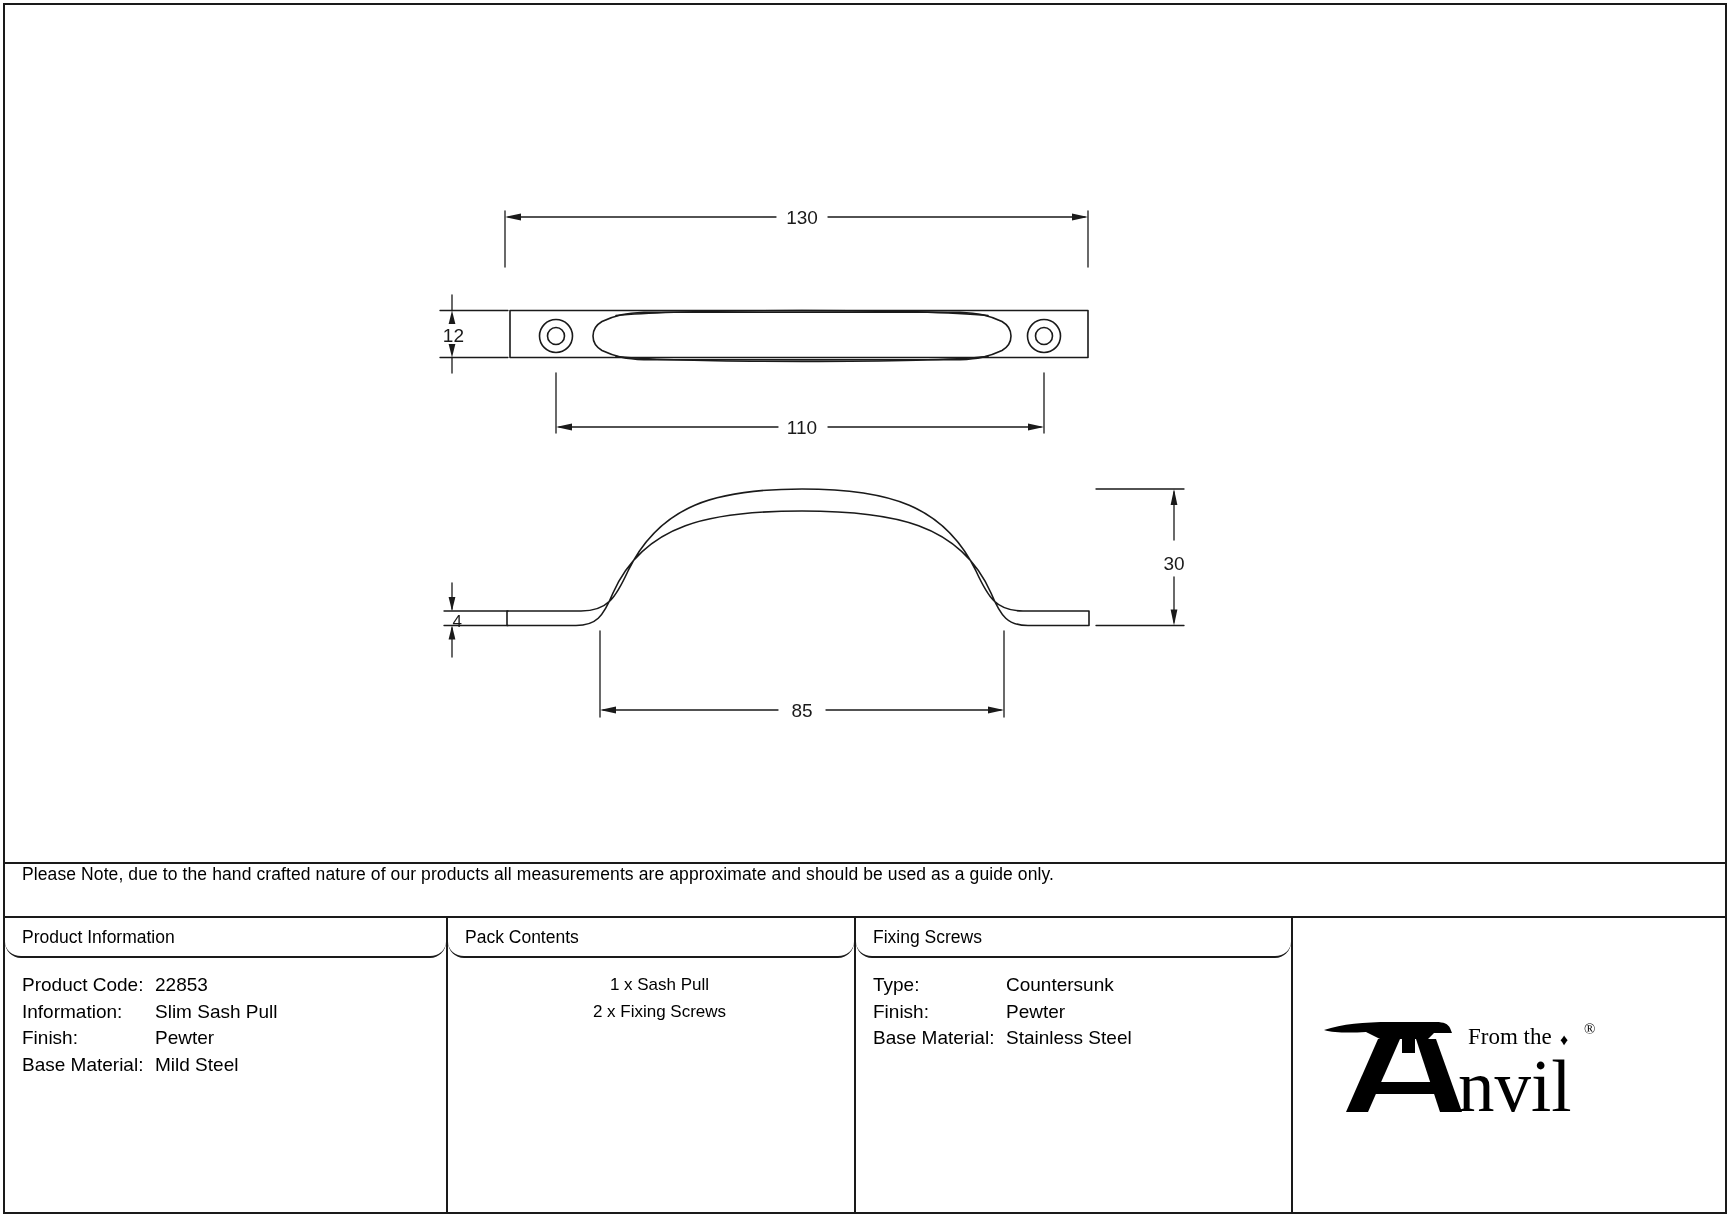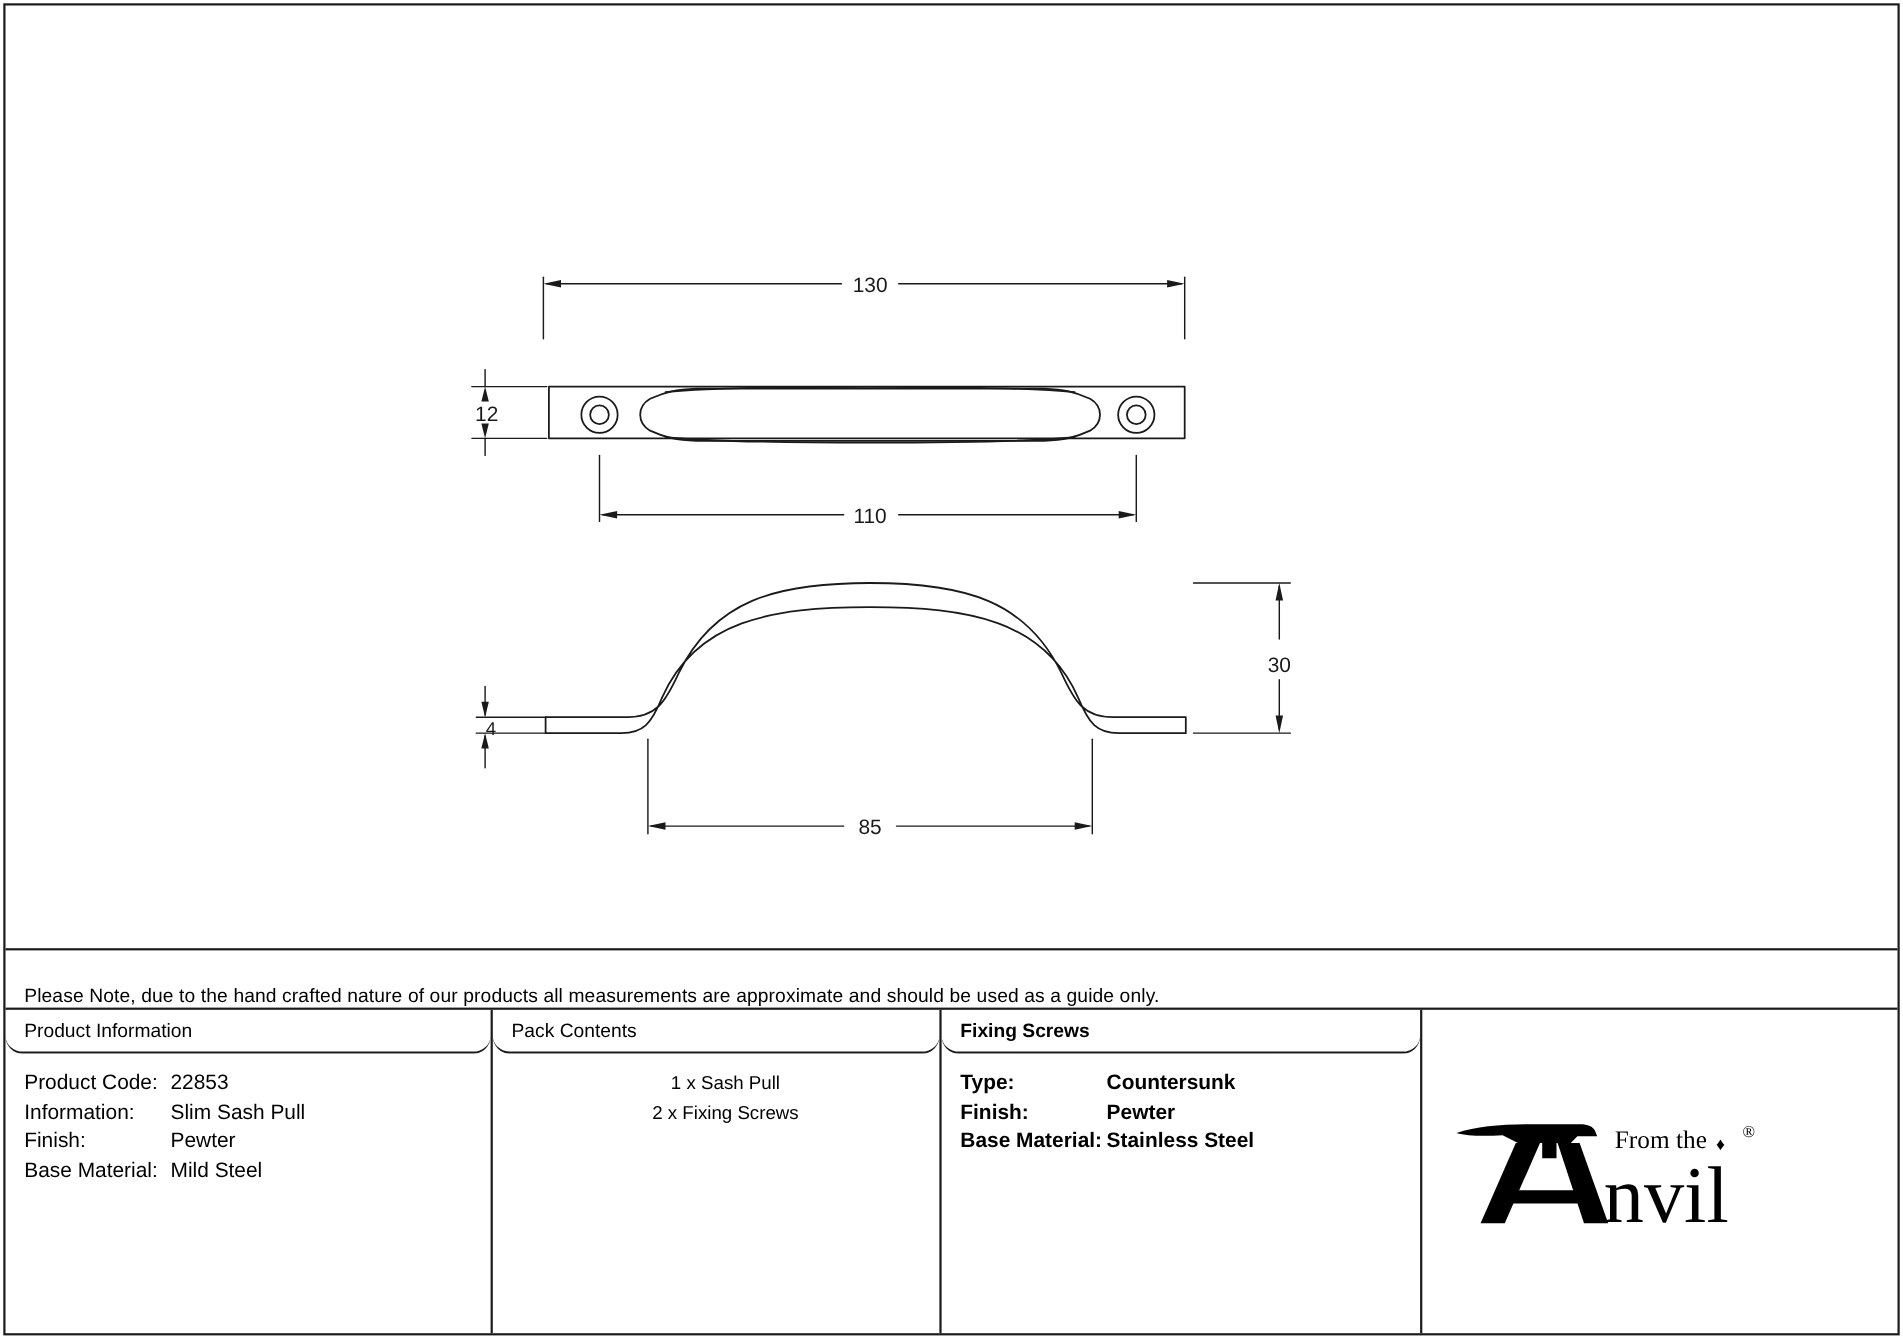--- a/index.html
+++ b/index.html
@@ -4,36 +4,36 @@
 <style>
   html,body{margin:0;padding:0;background:#fff;}
   body{width:1730px;height:1217px;font-family:"Liberation Sans",sans-serif;color:#000;}
   #sheet{position:relative;width:1730px;height:1217px;box-sizing:border-box;}
 
   
   .frame{position:absolute;left:3px;top:3px;width:1724px;height:1211px;
          border:2px solid #1a1a1a;box-sizing:border-box;}
 
   
-  .drawing{position:absolute;left:5px;top:5px;width:1454px;height:855px;margin-top:41px;}
+  .drawing{position:absolute;left:16px;top:5px;width:1454px;height:855px;}
   .drawing svg{display:block;}
 
   
   .note-band{position:absolute;left:5px;top:862px;width:1720px;height:56px;
              border-top:2px solid #1a1a1a;border-bottom:2px solid #1a1a1a;
-             box-sizing:border-box;display:flex;align-items:flex-end;}
+             box-sizing:border-box;display:flex;align-items:flex-start;}
   .note-text{font-size:17.5px;padding-left:17px;letter-spacing:0.1px;white-space:nowrap;}
 
   
   .table-wrap{position:absolute;left:5px;top:918px;width:1720px;height:294px;
               display:flex;box-sizing:border-box;}
   .col{box-sizing:border-box;position:relative;}
   .col.c1{width:443px;border-right:2px solid #1a1a1a;}
   .col.c2{width:408px;border-right:2px solid #1a1a1a;text-align:center;}
-  .col.c3{width:437px;border-right:2px solid #1a1a1a;font-weight:bold;}
+  .col.c3{width:437px;border-right:2px solid #1a1a1a;}
   .col.c4{width:430px;}
 
   .col-head{height:40px;display:flex;align-items:center;
             font-size:17.5px;padding-left:17px;
             border-bottom:2px solid #1a1a1a;box-sizing:border-box;border-radius:16px;}
 
   .col-body{padding:14px 0 0 17px;}
   .kv{display:flex;font-size:19px;line-height:26.5px;}
   .kv .k{width:133px;flex:0 0 133px;}
   .kv .v{flex:1 1 auto;}

